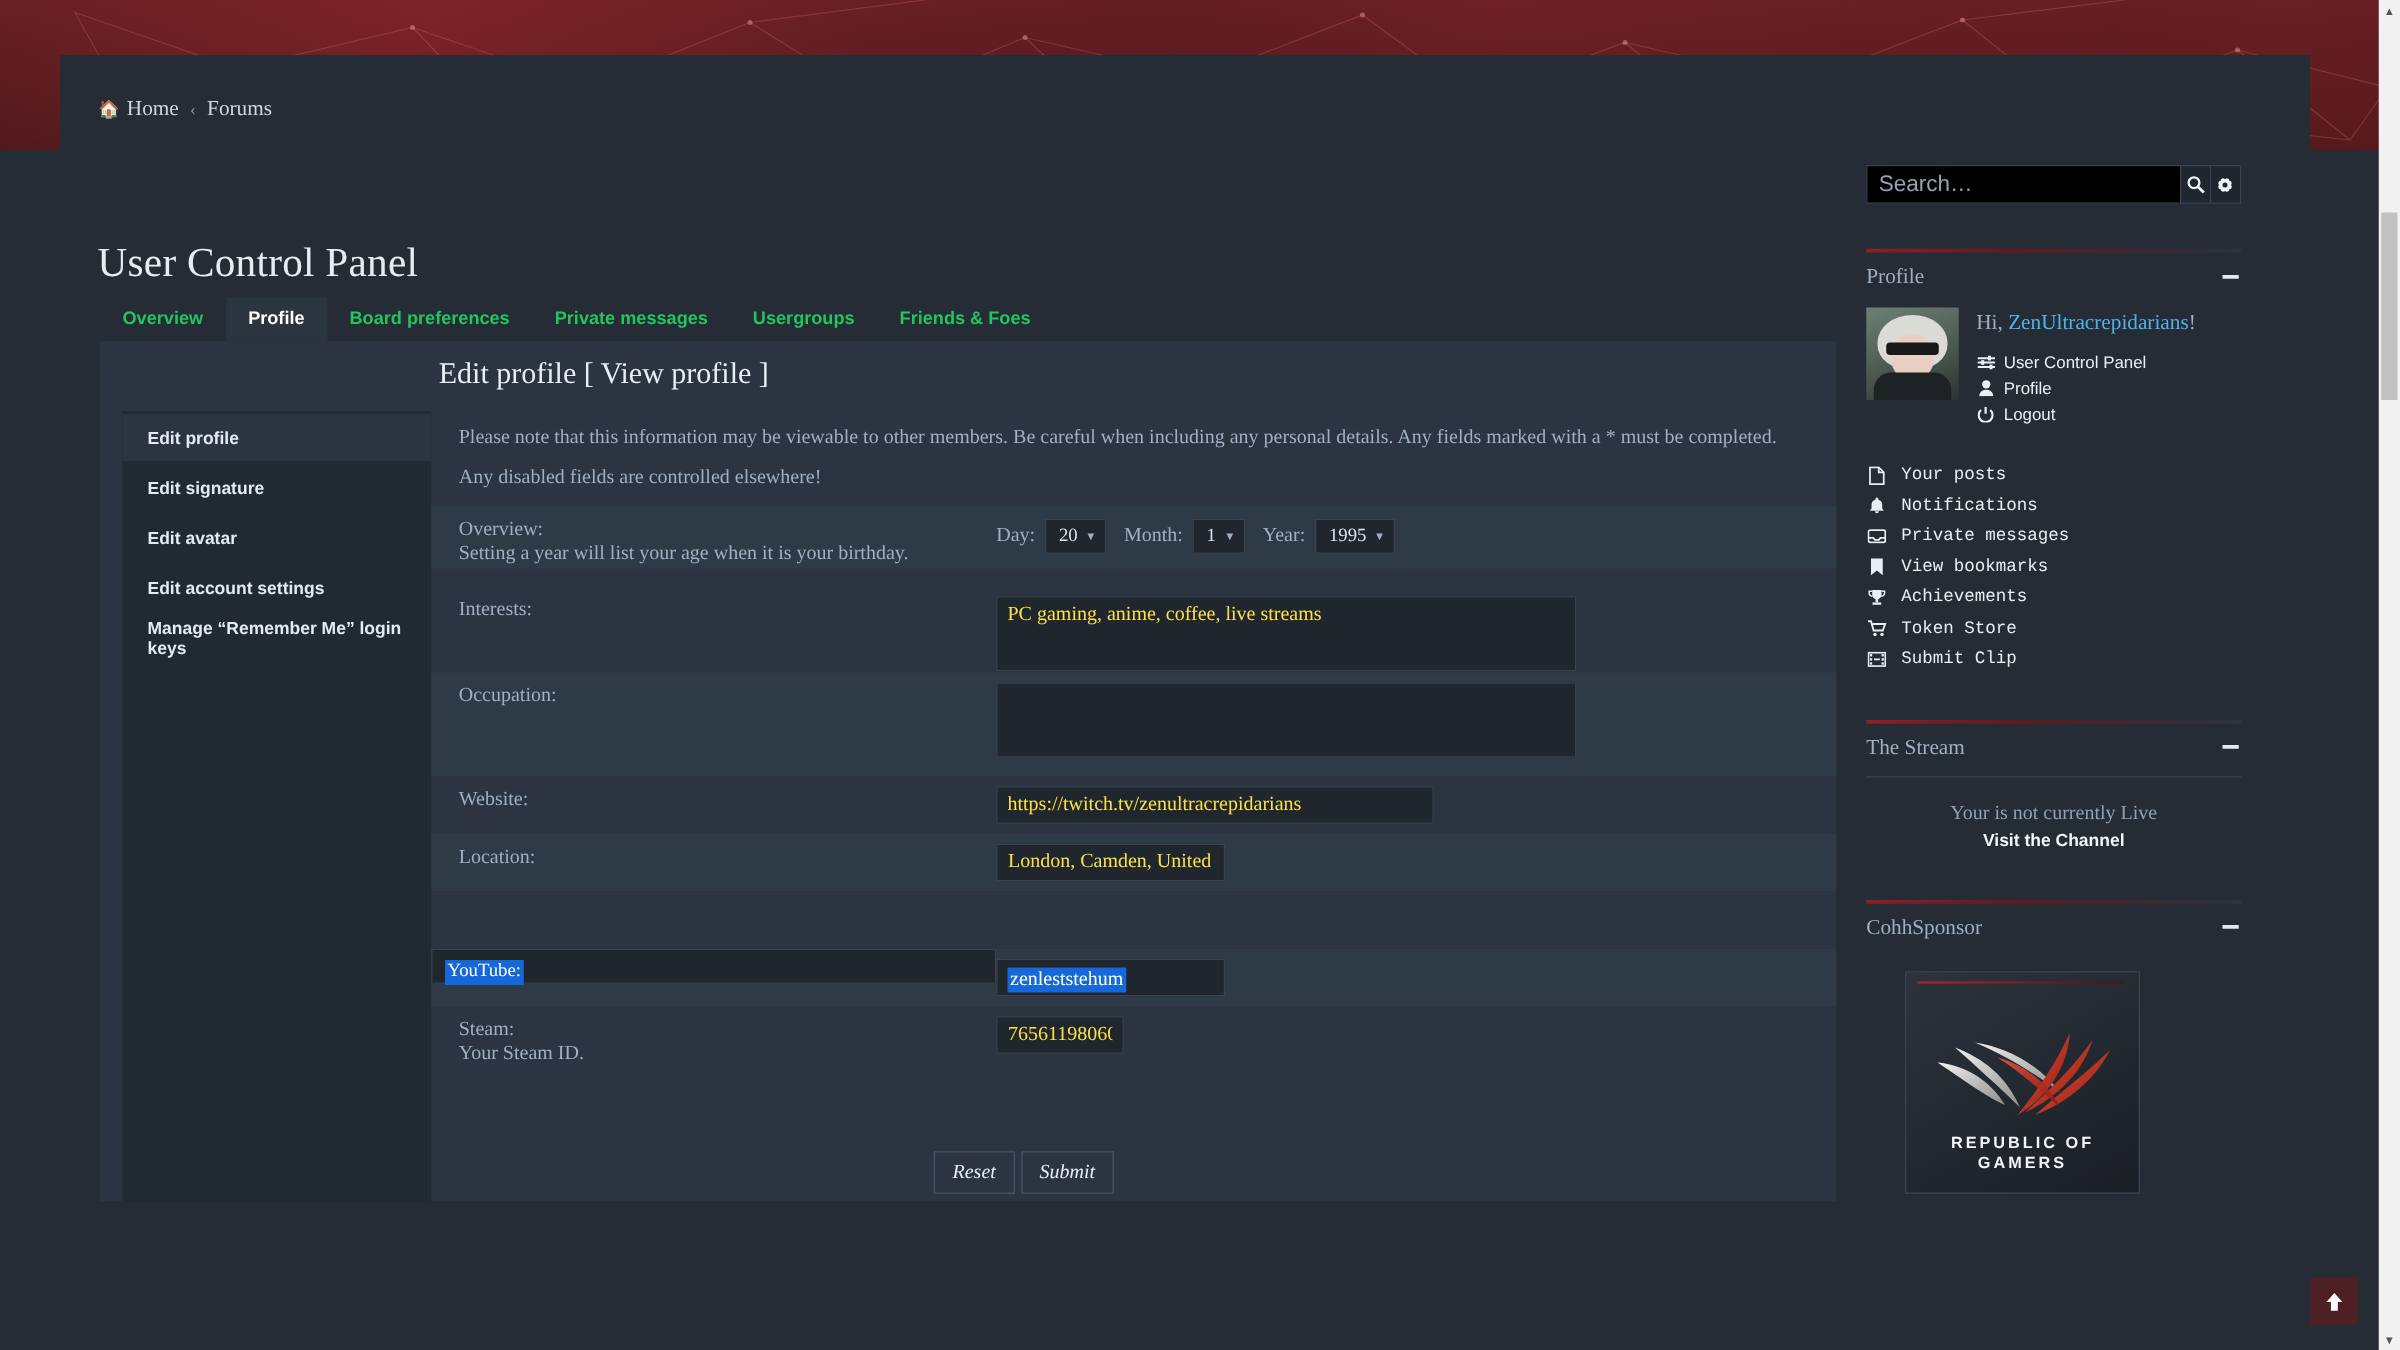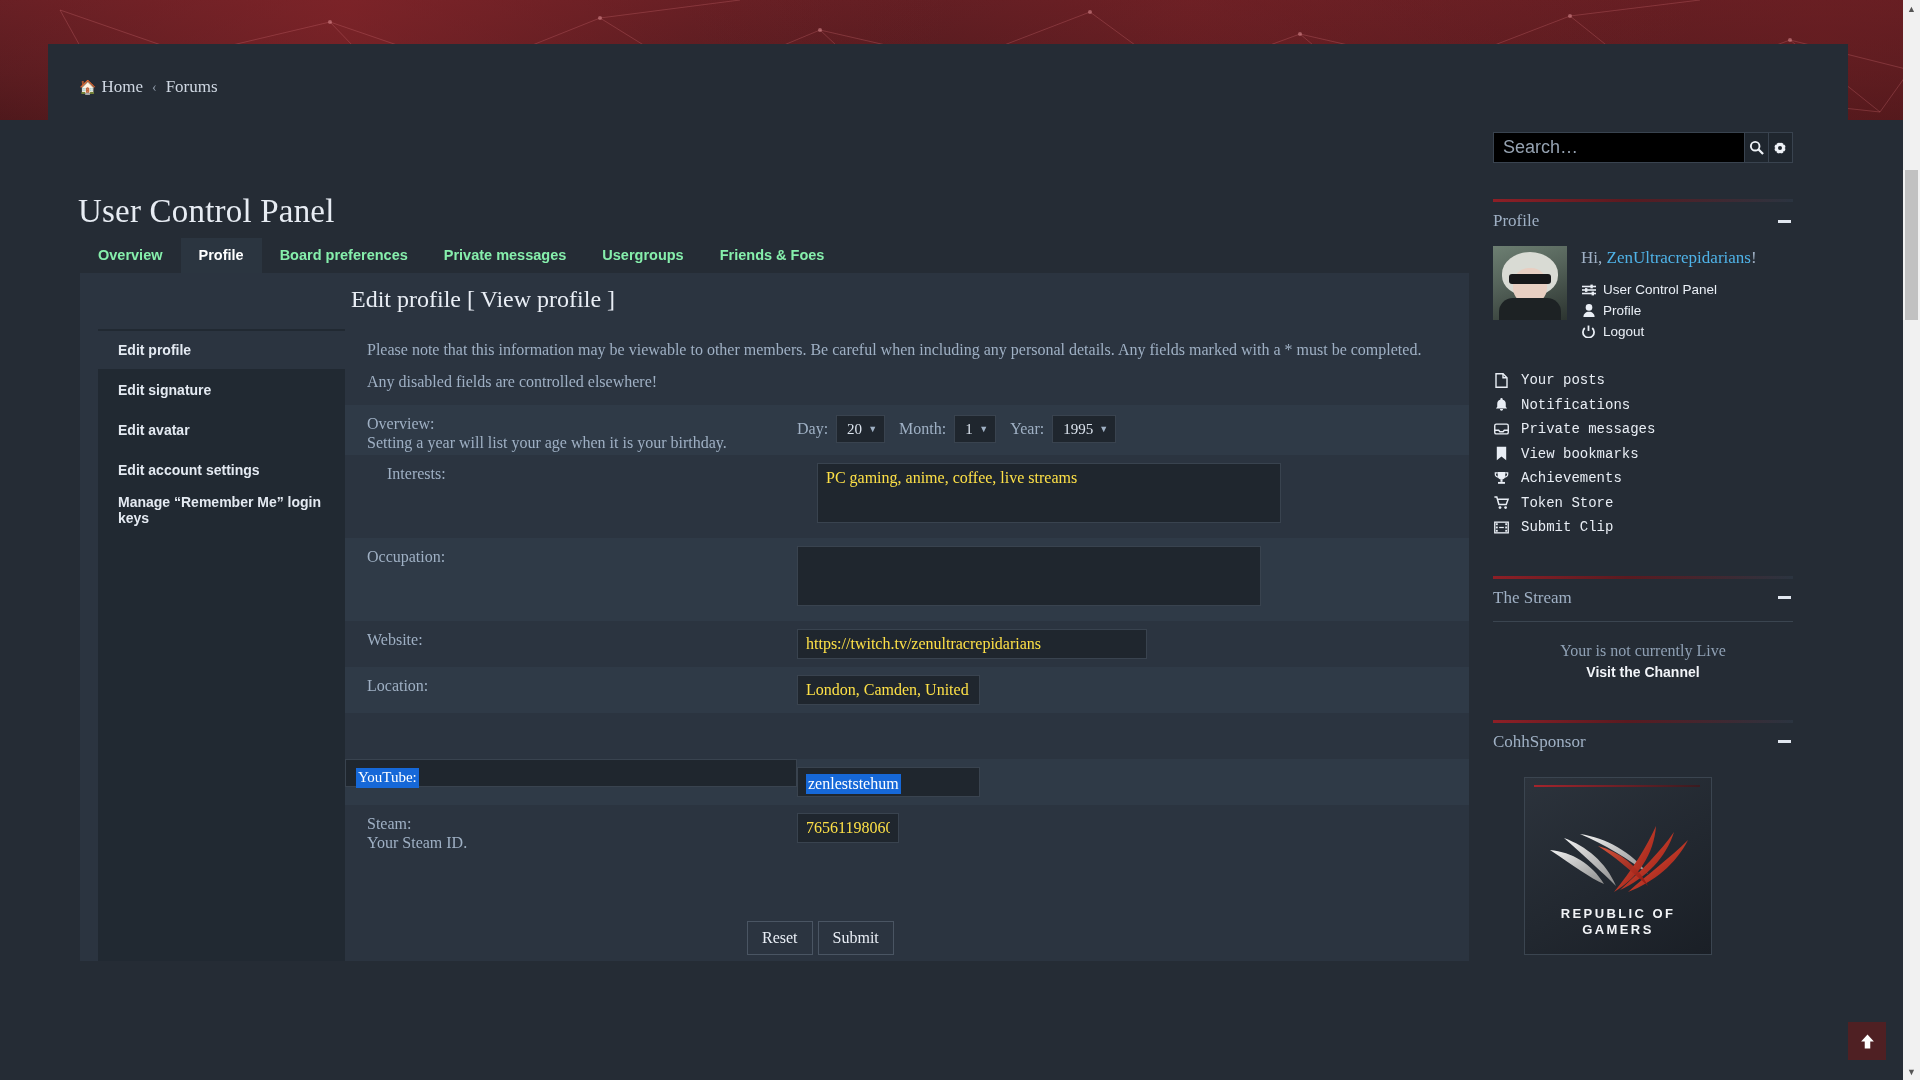--- a/index.html
+++ b/index.html
@@ -50,21 +50,21 @@
   }
 
   
   #tabs {
     position:absolute; left:32px; top:192px; height:37px;
     display:flex; align-items:flex-end;
   }
   .tab {
     font-family:"Liberation Sans", sans-serif;
     font-size:14.5px; font-weight:bold;
-    color:#86efac;
+    color:#22c55e;
     padding:10px 18px 11px 18px;
     line-height:1;
     cursor:pointer;
   }
   .tab.active { background:#2b3540; color:#ffffff; }
 
   
   #panel {
     position:absolute; left:32px; top:229px; width:1389px; height:688px;
     background:#2b3440;
@@ -154,21 +154,21 @@
   .sel .car {
     position:absolute; right:7px; top:50%; transform:translateY(-50%);
     font-size:9px; color:#9fb0c4;
   }
 
   
   #btnrow { position:absolute; left:0; top:592px; width:1124px; }
   .btn {
     background:#2b3440; border:1px solid #4a5563;
     color:#e9eef5; font-family:"Liberation Serif", serif;
-    font-size:16px; padding:7px 14px; cursor:pointer;
+    font-size:16px; padding:7px 14px; cursor:pointer;font-style:italic;
   }
 
   
   #side { position:absolute; left:1445px; top:88px; width:300px; }
   #searchbar { display:flex; height:31px; }
   #searchbar input {
     flex:1; background:#000000; border:1px solid #39434f; border-right:none;
     color:#cfd8e3; font-family:Liberation Sans, sans-serif; font-size:18px;
     padding:0 9px; outline:none;
   }
@@ -371,21 +371,21 @@
           </span>
           <span class="gap"></span>
           <span class="lab">Year:</span>
           <span class="sel">
             <span>1995</span>
             <span class="car">▼</span>
           </span>
         </div>
       </div>
 
-      <div class="frow" style="top:126px; height:83px;padding-left:20px;">
+      <div class="frow" style="top:140px; height:83px;">
         <div class="flabel">Interests:</div>
         <div class="fctl">
           <textarea class="txt" style="width: 464px; height: 60px;">PC gaming, anime, coffee, live streams</textarea>
         </div>
       </div>
 
       <div class="frow alt" style="top:209px; height:83px;">
         <div class="flabel">Occupation:</div>
         <div class="fctl">
           <textarea class="txt" style="width: 464px; height: 60px;"></textarea>

